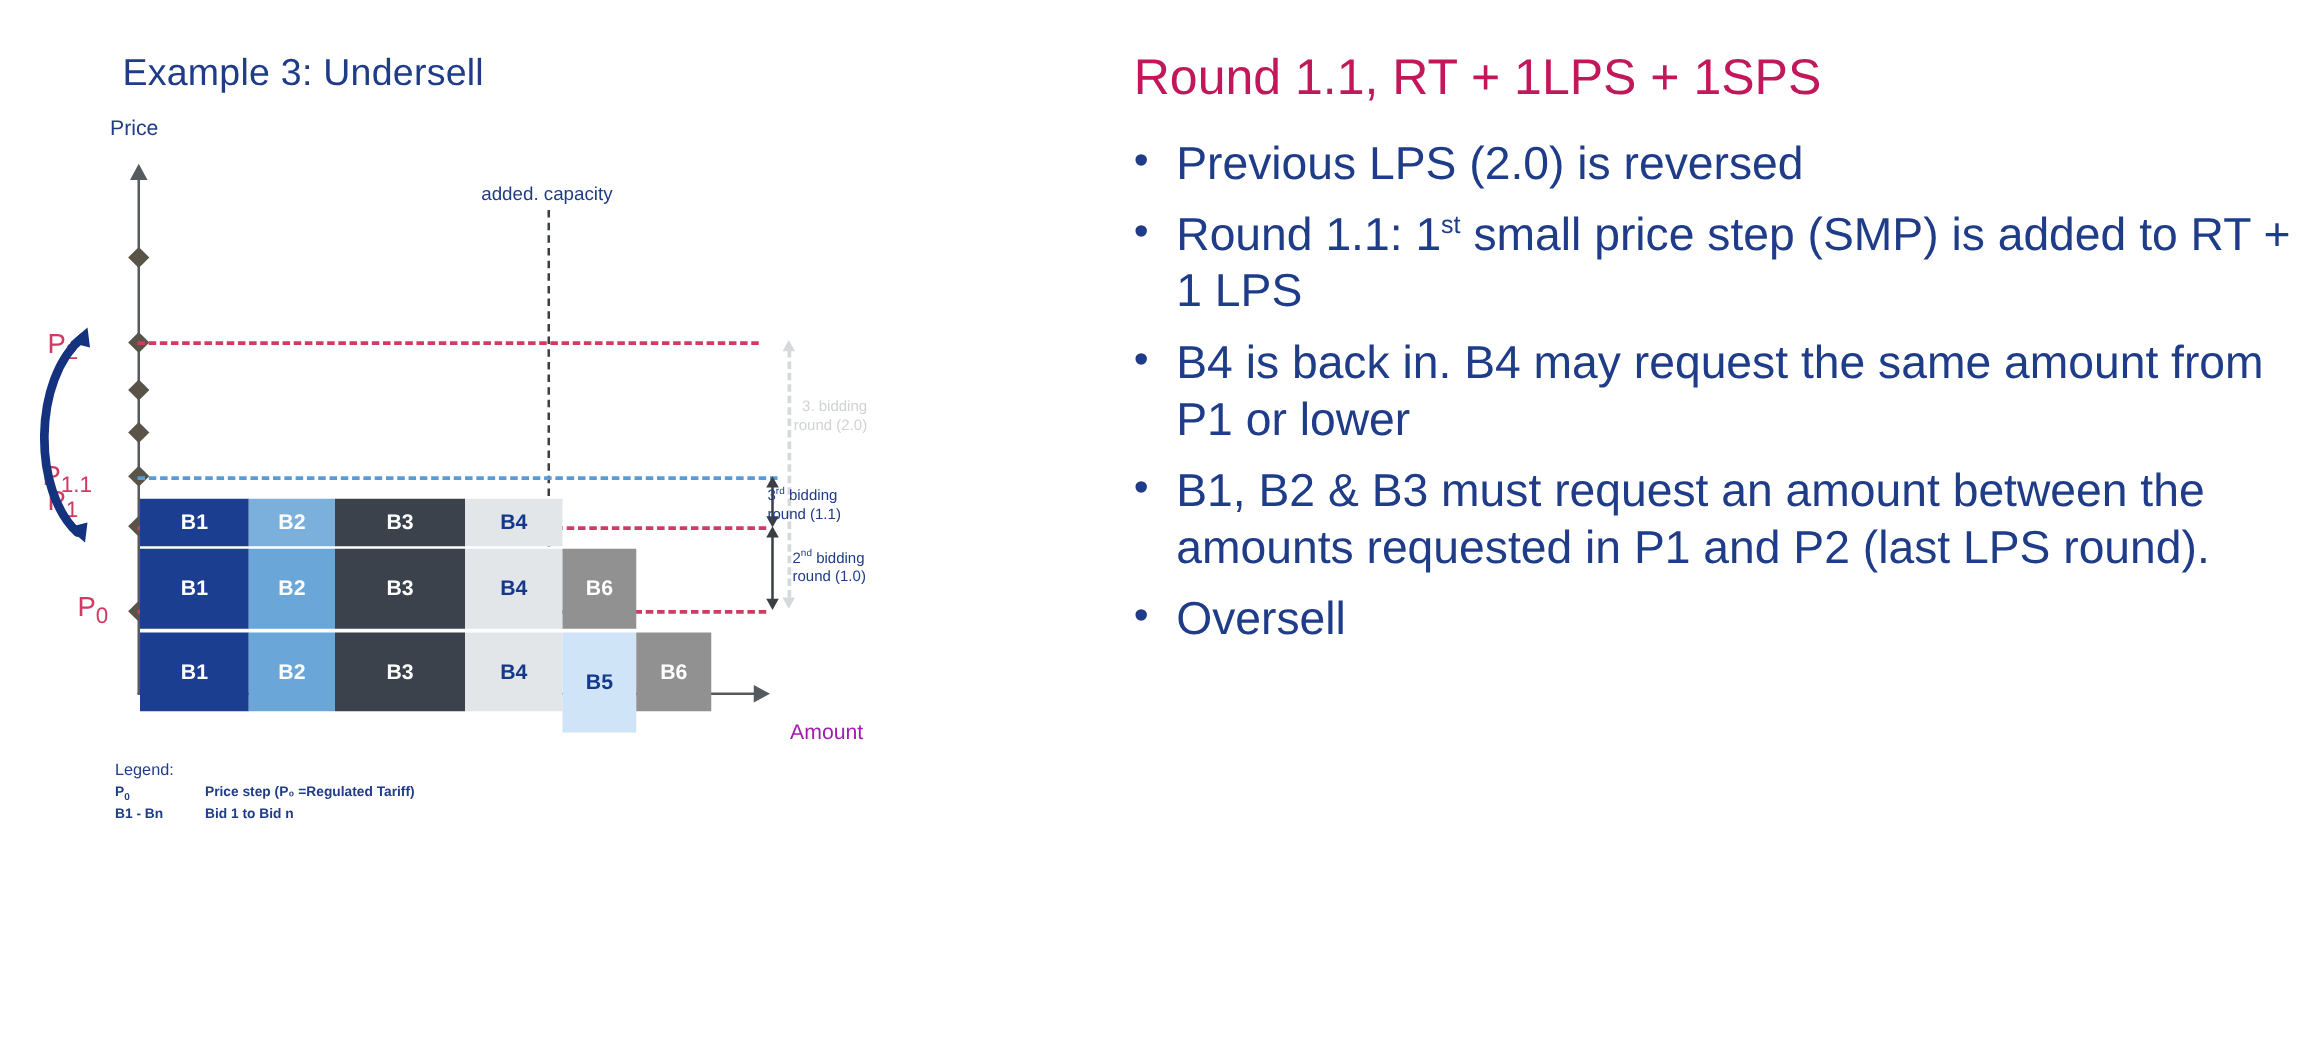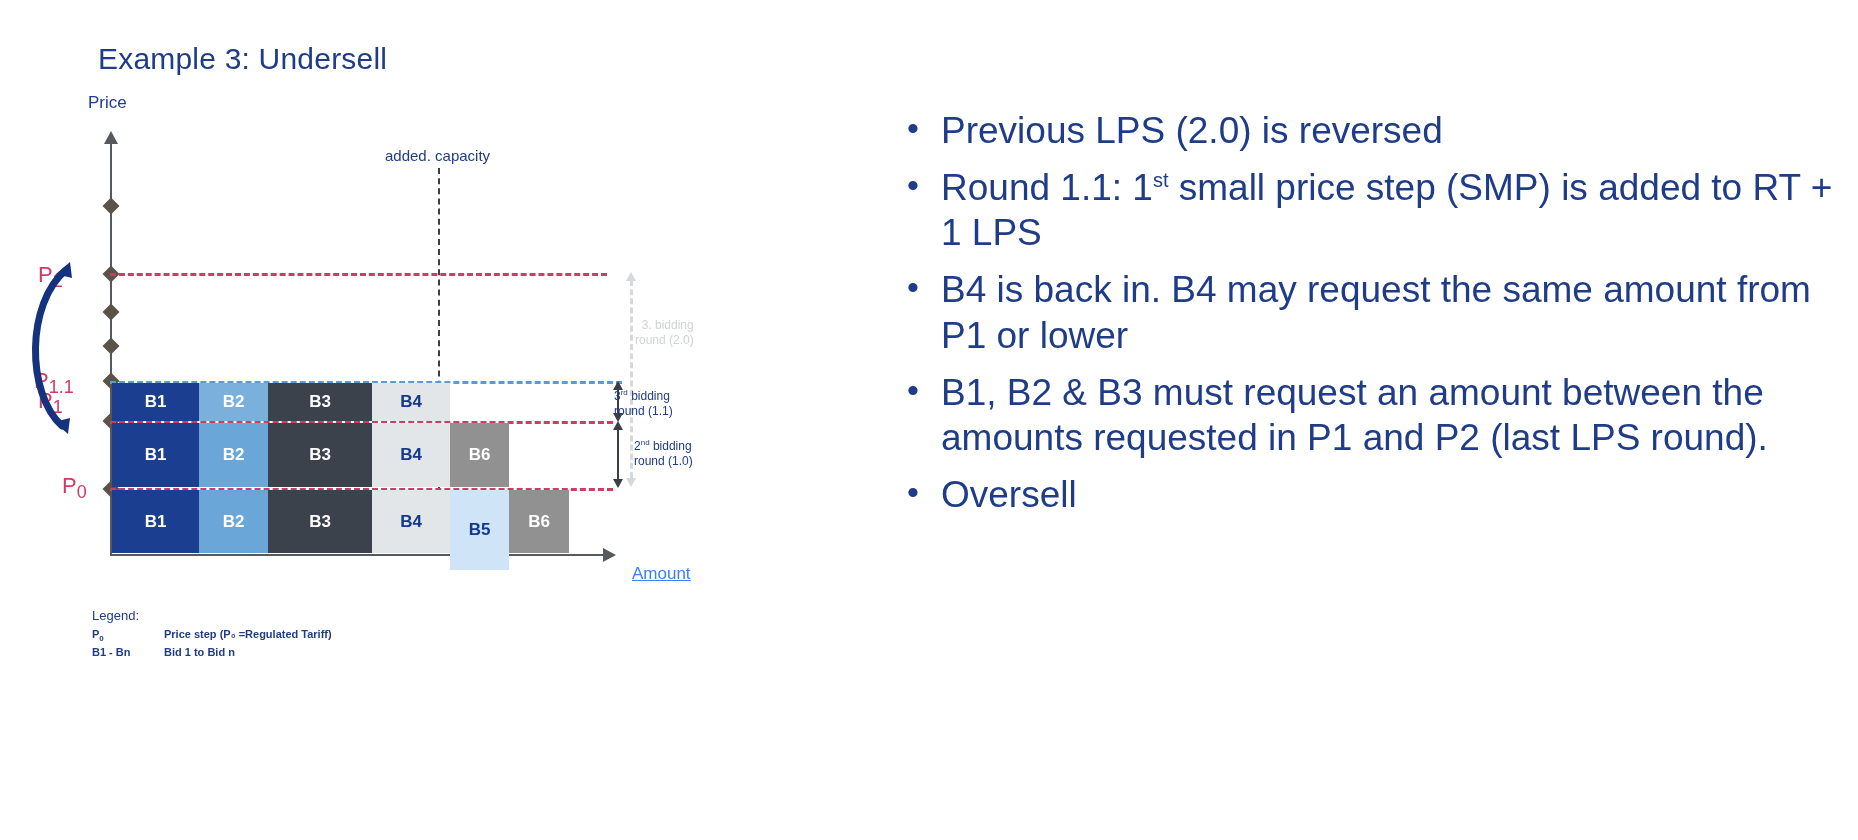--- a/index.html
+++ b/index.html
@@ -20,22 +20,22 @@
     font-size:30px;color:#1F3C88;letter-spacing:.2px;
     white-space:nowrap;
     margin-left:40px;
   }
 
   .axis-label-price{
     position:absolute;left:88px;top:93px;
     font-size:17px;color:#1F3C88;
   }
   .axis-label-amount{
-    position:absolute;left:632px;top:564px;
-    font-size:17px;color:#3b82f6;text-decoration:underline;
+    position:absolute;left:632px;top:576px;
+    font-size:17px;color:#a21caf;
   }
 
   
   .chart{position:absolute;left:0;top:0;width:900px;height:700px;}
 
   .y-axis{
     position:absolute;left:110px;top:140px;width:2px;height:415px;
     background:#555a5f;
   }
   .y-arrow{
@@ -84,20 +84,21 @@
     position:absolute;left:385px;top:147px;
     font-size:15px;color:#1F3C88;white-space:nowrap;
   }
 
   
   .bar{
     position:absolute;
     display:flex;align-items:center;justify-content:center;
     font-size:17px;font-weight:bold;color:#ffffff;
     box-sizing:border-box;
+    margin-top:16px;
   }
   .bar.dark-text{color:#13388c;}
 
   
   .ann-arrow{
     position:absolute;width:0;border-left:2px solid #3a3f46;
   }
   .ann-arrow.light{border-left:3px dashed #d6d9dc;}
   .ann-head{
     position:absolute;width:0;height:0;
@@ -281,20 +282,21 @@
       </div>
       <div class="legend-row">
         <div class="legend-key">B1 - Bn</div>
         <div class="legend-val">Bid 1 to Bid n</div>
       </div>
     </div>
 
   </div>
 
   <div class="right">
+    <div class="right-title">Round 1.1, RT + 1LPS + 1SPS</div>
 
     <div class="bullets">
 
       <div class="bullet">
         <div class="dot">•</div>
         <div class="btext"><span>Previous LPS (2.0) is reversed</span></div>
       </div>
 
       <div class="bullet">
         <div class="dot">•</div>

